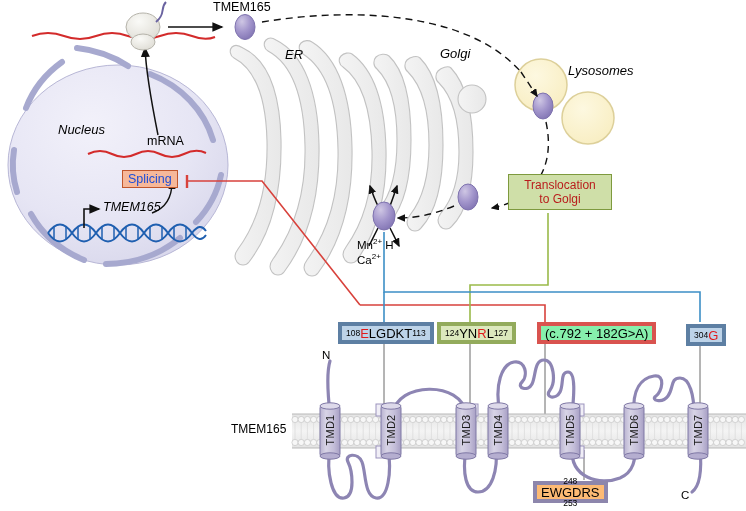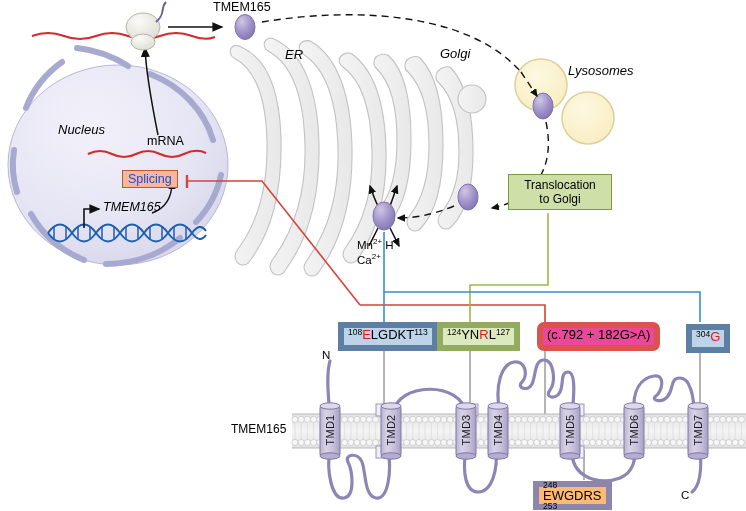--- a/index.html
+++ b/index.html
@@ -8,35 +8,35 @@
   #stage{position:relative;width:746px;height:511px;background:#fff;}
   svg#scene{position:absolute;left:0;top:0;width:746px;height:511px;}
 
   .lbl{position:absolute;white-space:nowrap;color:#000;}
   .lbl-italic{font-style:italic;}
 
   .organelle-name{font-size:13px;font-style:italic;}
   .plain-name{font-size:13px;}
 
   
-  .mbox{position:absolute;display:flex;justify-content:center;
-        box-sizing:border-box;border:6px solid #b91c1c;font-size:13px;
-        line-height:1;height:29px;padding:0 4px;color:#000;}
+  .mbox{position:absolute;display:flex;align-items:center;justify-content:center;
+        box-sizing:border-box;border:4px solid #b91c1c;font-size:13px;
+        line-height:1;height:22px;padding:0 4px;color:#000;}
   .mbox .sub{font-size:8.5px;vertical-align:-2px;}
   .mbox .hl{color:#e01b1b;}
   .mbox-blue{background:#bdd3e8;border-color:#5d7fa3;}
   .mbox-green{background:#dce8bd;border-color:#93ab5c;}
-  .mbox-red{background:#ec4899;border-color:#d9534f;border-radius:7px;}
+  .mbox-red{background:#86efac;border-color:#d9534f;}
   .mbox-purple{background:#fdba74;border-color:#8d86ac;flex-direction:column;}
 
   .splicing-box{position:absolute;background:#f6b89a;border:1px solid #c0562c;
                 font-size:12.5px;padding:1px 5px;color:#1d4ed8;}
   .transloc-box{position:absolute;background:#cfdfa8;border:1px solid #7e9a3e;
                 font-size:12px;text-align:center;line-height:14px;
-                padding:3px 7px;color:#000000;}
+                padding:3px 7px;color:#b91c1c;}
 
   
   .tmd-label{position:absolute;font-size:11px;color:#1a1a1a;
              transform-origin:center center;transform:rotate(-90deg);
              white-space:nowrap;letter-spacing:.2px;}
 
   .ion-label{position:absolute;font-size:11.5px;line-height:12px;color:#000;}
   .ion-label sup{font-size:8px;}
   .term{position:absolute;font-size:11.5px;color:#000;}
 </style>

